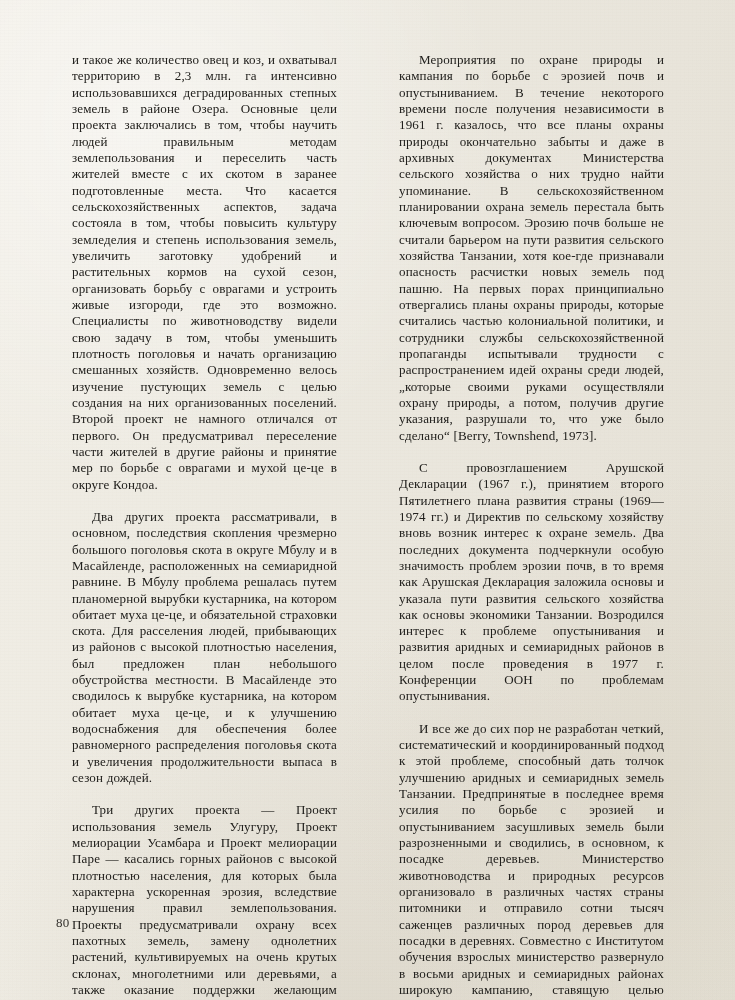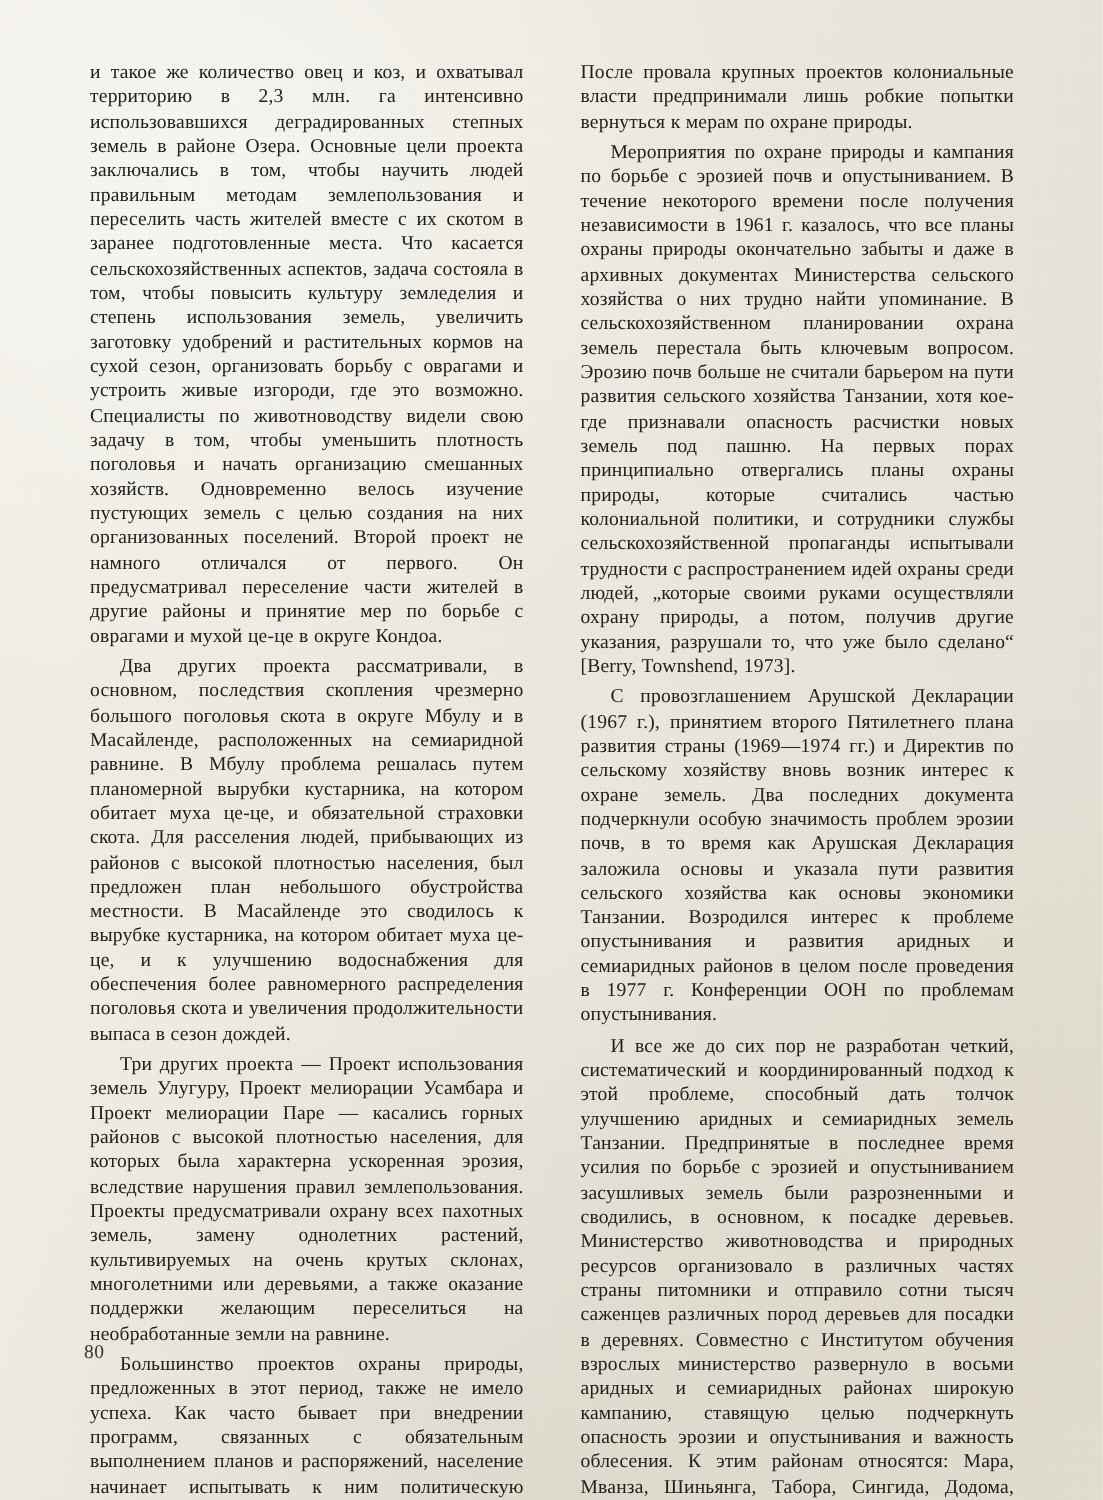--- a/index.html
+++ b/index.html
@@ -46,42 +46,42 @@
     left: 56px;
     width: 624px;
     display: flex;
     gap: 30px;
   }
   .col {
     width: 297px;
   }
 
   .col p {
-    margin: 4px;
+    margin: 16px;
     font-size: 13.05px;
     line-height: 16.33px;
     text-align: justify;
     text-justify: inter-word;
     text-indent: 20px;
     hyphens: manual;
     word-spacing: 0.2px;
     letter-spacing: 0.01em;
     color: #242320;
   }
   .col p.no-indent {
     text-indent: 0;
   }
   .col p b {
     font-weight: normal;
   }
 
   .folio {
     position: absolute;
     left: 56px;
-    top: 894px;
+    top: 916px;
     font-size: 13px;
     line-height: 14px;
     color: #33312d;
     letter-spacing: 0.02em;
   }
 
   
   .ink-soft {
     filter: blur(0.14px) contrast(1.04);
   }
@@ -94,21 +94,20 @@
   <div class="columns ink-soft">
 
     <div class="col">
       <p class="no-indent">и такое же количество овец и коз, и охватывал территорию в 2,3 млн. га интенсивно использовавшихся деградированных степных земель в районе Озера. Основные цели проекта заключались в том, чтобы научить людей правильным методам землепользования и переселить часть жителей вместе с их скотом в заранее подготовленные места. Что касается сельскохозяйственных аспектов, задача состояла в том, чтобы повысить культуру земледелия и степень использования земель, увеличить заготовку удобрений и растительных кормов на сухой сезон, организовать борьбу с оврагами и устроить живые изгороди, где это возможно. Специалисты по животноводству видели свою задачу в том, чтобы уменьшить плотность поголовья и начать организацию смешанных хозяйств. Одновременно велось изучение пустующих земель с целью создания на них организованных поселений. Второй проект не намного отличался от первого. Он предусматривал переселение части жителей в другие районы и принятие мер по борьбе с оврагами и мухой це-це в округе Кондоа.</p>
       <p>Два других проекта рассматривали, в основном, последствия скопления чрезмерно большого поголовья скота в округе Мбулу и в Масайленде, расположенных на семиаридной равнине. В Мбулу проблема решалась путем планомерной вырубки кустарника, на котором обитает муха це-це, и обязательной страховки скота. Для расселения людей, прибывающих из районов с высокой плотностью населения, был предложен план небольшого обустройства местности. В Масайленде это сводилось к вырубке кустарника, на котором обитает муха це-це, и к улучшению водоснабжения для обеспечения более равномерного распределения поголовья скота и увеличения продолжительности выпаса в сезон дождей.</p>
       <p>Три других проекта — Проект использования земель Улугуру, Проект мелиорации Усамбара и Проект мелиорации Паре — касались горных районов с высокой плотностью населения, для которых была характерна ускоренная эрозия, вследствие нарушения правил землепользования. Проекты предусматривали охрану всех пахотных земель, замену однолетних растений, культивируемых на очень крутых склонах, многолетними или деревьями, а также оказание поддержки желающим переселиться на необработанные земли на равнине.</p>
       <p>Большинство проектов охраны природы, предложенных в этот период, также не имело успеха. Как часто бывает при внедрении программ, связанных с обязательным выполнением планов и распоряжений, население начинает испытывать к ним политическую неприязнь. Как отмечают Берри и Таунсхенд, многие крупные проекты пришлось закрыть, после того как по стране прокатилась волна гражданского неповиновения. Правительство вынуждено было отменить обязательное соблюдение правил охраны земель. К 1958 г. большинство выполнявшихся проектов было окончательно заброшено, и люди „начали с усердием разрушать террасы и насыпи, с таким трудом сооруженные“ [Berry, Townshend, 1973].</p>
     </div>
 
     <div class="col">
-      <p class="no-indent">После провала крупных проектов колониальные власти предпринимали лишь робкие попытки вернуться к мерам по охране природы.</p>
 
       <p><b>Мероприятия по охране природы и кампания по борьбе с эрозией почв и опустыниванием.</b><span> В течение некоторого времени после получения независимости в 1961 г. казалось, что все планы охраны природы окончательно забыты и даже в архивных документах Министерства сельского хозяйства о них трудно найти упоминание. В сельскохозяйственном планировании охрана земель перестала быть ключевым вопросом. Эрозию почв больше не считали барьером на пути развития сельского хозяйства Танзании, хотя кое-где признавали опасность расчистки новых земель под пашню. На первых порах принципиально отвергались планы охраны природы, которые считались частью колониальной политики, и сотрудники службы сельскохозяйственной пропаганды испытывали трудности с распространением идей охраны среди людей, „которые своими руками осуществляли охрану природы, а потом, получив другие указания, разрушали то, что уже было сделано“ [Berry, Townshend, 1973].</span></p>
 
       <p>С провозглашением Арушской Декларации (1967 г.), принятием второго Пятилетнего плана развития страны (1969—1974 гг.) и Директив по сельскому хозяйству вновь возник интерес к охране земель. Два последних документа подчеркнули особую значимость проблем эрозии почв, в то время как Арушская Декларация заложила основы и указала пути развития сельского хозяйства как основы экономики Танзании. Возродился интерес к проблеме опустынивания и развития аридных и семиаридных районов в целом после проведения в 1977 г. Конференции ООН по проблемам опустынивания.</p>
       <p>И все же до сих пор не разработан четкий, систематический и координированный подход к этой проблеме, способный дать толчок улучшению аридных и семиаридных земель Танзании. Предпринятые в последнее время усилия по борьбе с эрозией и опустыниванием засушливых земель были разрозненными и сводились, в основном, к посадке деревьев. Министерство животноводства и природных ресурсов организовало в различных частях страны питомники и отправило сотни тысяч саженцев различных пород деревьев для посадки в деревнях. Совместно с Институтом обучения взрослых министерство развернуло в восьми аридных и семиаридных районах широкую кампанию, ставящую целью подчеркнуть опасность эрозии и опустынивания и важность облесения. К этим районам относятся: Мара, Мванза, Шиньянга, Табора, Сингида, Додома, Аруша и Кигома. Начиная с 1973 г., министерство проводит обширную программу охраны природы в районе Додома. На сегодня в рамках этой программы благодаря высадке особых пород деревьев и террасированию в округах Кондоа, Мпвапва и Додома отвоевано около 7500 га заброшенных земель [Mushalla, 1980].</p>
 
     </div>
 
   </div>
 

